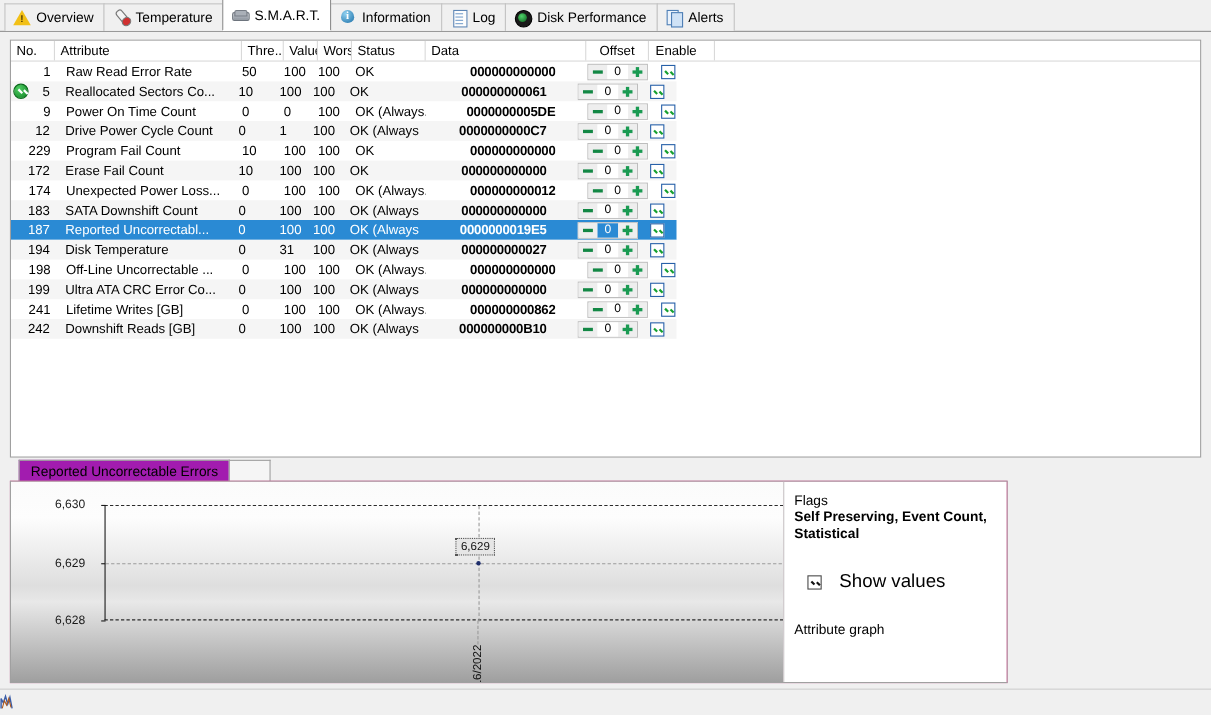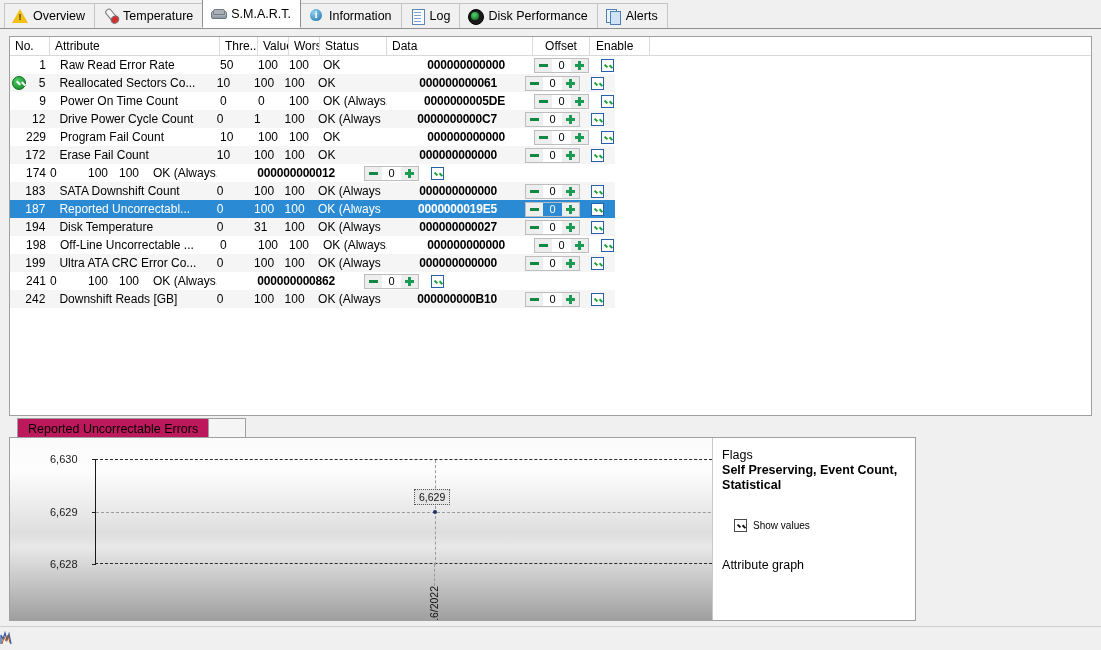--- a/index.html
+++ b/index.html
@@ -185,21 +185,21 @@
     box-shadow: 4px -3px 0 0 #16a030;
   }
 
   
   #lowertabs {
     position: absolute; left: 17px; top: 418px; height: 20px;
     display: flex; align-items: flex-end;
   }
   .ltab {
     height: 20px; padding: 0 10px; display: flex; align-items: center;
-    background: #be185d; border: 1px solid #a0a0a0; border-bottom: none;
+    background: #a21caf; border: 1px solid #a0a0a0; border-bottom: none;
     font-size: 12.5px; cursor: default; margin-right: -1px;
   }
   .ltab.filler { width: 38px; padding: 0; background: #f5f5f5; }
 
   #lowerpanel {
     position: absolute; left: 9px; top: 437px; width: 907px; height: 184px;
     background: #ec4899; border: 1px solid #a0a0a0;
     display: flex;
   }
   #chartarea {
@@ -241,21 +241,21 @@
     white-space: nowrap;
   }
 
   #sidepanel {
     width: 239px; height: 182px; background: #ffffff;
     border-left: 1px solid #c8c8c8;
     padding: 10px 12px 0 9px; position: relative;
   }
   .sp-title { font-size: 12.5px; margin-bottom: 1px; }
   .sp-flags { font-size: 12.5px; font-weight: bold; line-height: 15px; }
-  .sp-check { display: flex; align-items: center; gap: 6px; margin-top: 26px; font-size: 10px; padding-left: 12px; }
+  .sp-check { display: flex; align-items: center; gap: 16px; margin-top: 26px; font-size: 17px; padding-left: 12px; }
   .chk2 {
     width: 13px; height: 13px; background: #ffffff; border: 1px solid #4a4a4a; position: relative;
   }
   .chk2::after {
     content: ""; position: absolute; left: 2px; top: 5px;
     width: 4px; height: 2px; background: #111; transform: rotate(45deg);
     box-shadow: 4px -3px 0 0 #111;
   }
   .sp-sub { font-size: 12.5px; margin-top: 26px; }
   .sp-select {
@@ -461,20 +461,21 @@
           </span>
         </div>
         <div class="cell c-enable">
           <span class="chk"></span>
         </div>
       </div>
       <div class="row">
         <div class="cell c-no">
           <span>174</span>
         </div>
+        <div class="cell c-attr">Unexpected Power Loss...</div>
         <div class="cell c-thre">0</div>
         <div class="cell c-value">100</div>
         <div class="cell c-worst">100</div>
         <div class="cell c-status">OK (Always...</div>
         <div class="cell c-data">000000000012</div>
         <div class="cell c-gap"></div>
         <div class="cell c-offset">
           <span class="spin">
             <span class="sbtn minus"></span>
             <span class="sval">0</span>
@@ -592,20 +593,21 @@
           </span>
         </div>
         <div class="cell c-enable">
           <span class="chk"></span>
         </div>
       </div>
       <div class="row">
         <div class="cell c-no">
           <span>241</span>
         </div>
+        <div class="cell c-attr">Lifetime Writes [GB]</div>
         <div class="cell c-thre">0</div>
         <div class="cell c-value">100</div>
         <div class="cell c-worst">100</div>
         <div class="cell c-status">OK (Always...</div>
         <div class="cell c-data">000000000862</div>
         <div class="cell c-gap"></div>
         <div class="cell c-offset">
           <span class="spin">
             <span class="sbtn minus"></span>
             <span class="sval">0</span>

